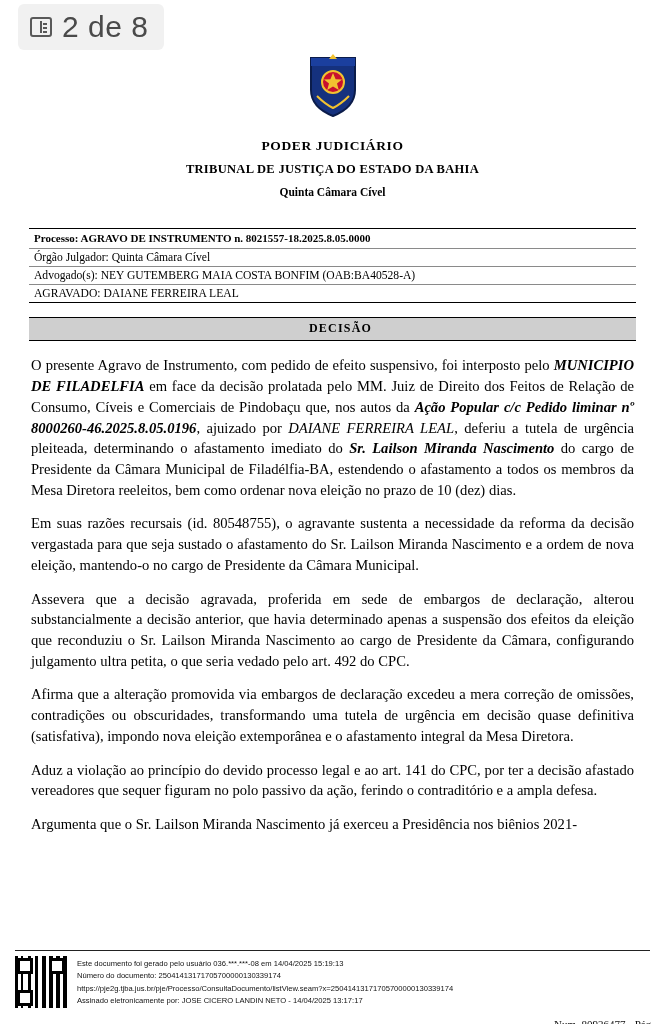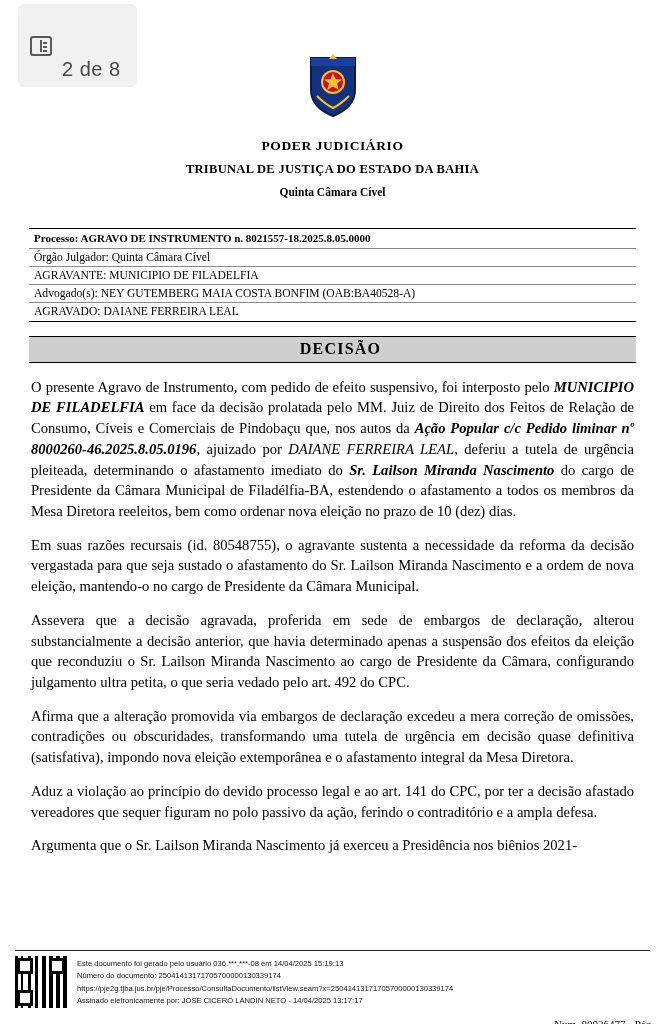--- a/index.html
+++ b/index.html
@@ -51,24 +51,23 @@
     position: absolute;
     left: 11px;
     top: 4px;
     right: 3px;
     height: 2px;
     box-shadow: 0 4px 0 0 #595959, 0 8px 0 0 #595959;
     background: #595959;
   }
   .page-badge .page-text {
     font-family: "Liberation Sans", sans-serif;
-    font-size: 20px;
+    font-size: 30px;
     color: #4a4a4a;
     letter-spacing: 0.5px;
-    margin-top: 48px;
   }
 
   
   .doc {
     position: absolute;
     top: 0;
     left: 1px;
     width: 663px;
   }
 
@@ -122,21 +121,21 @@
     padding-top: 2px;
     padding-bottom: 2px;
   }
 
   
   .decisao-bar {
     margin: 14px 28px 0 28px;
     background: #cfcfcf;
     text-align: center;
     font-weight: bold;
-    font-size: 16px;
+    font-size: 12px;
     letter-spacing: 1.2px;
     padding: 3px 0 4px 16px;
     border-top: 1.2px solid #000;
     border-bottom: 1.2px solid #000;
   }
 
   
   .body-text {
     margin: 14px 30px 0 30px;
     font-size: 14.6px;
@@ -239,21 +238,20 @@
 
   <div class="header-lines">
     <div class="hl1">PODER JUDICIÁRIO</div>
     <div class="hl2">TRIBUNAL  DE JUSTIÇA DO ESTADO DA BAHIA</div>
     <div class="hl3">Quinta Câmara Cível</div>
   </div>
 
   <div class="proc-table">
     <div class="proc-row first">Processo: AGRAVO DE INSTRUMENTO n. 8021557-18.2025.8.05.0000</div>
     <div class="proc-row">Órgão Julgador: Quinta Câmara Cível</div>
-    <div class="proc-row">AGRAVANTE: MUNICIPIO DE FILADELFIA</div>
     <div class="proc-row">Advogado(s): NEY GUTEMBERG MAIA COSTA BONFIM (OAB:BA40528-A)</div>
     <div class="proc-row">AGRAVADO: DAIANE FERREIRA LEAL</div>
   </div>
 
   <div class="decisao-bar">DECISÃO</div>
 
   <div class="body-text">
     <p><span>O presente Agravo de Instrumento, com pedido de efeito suspensivo, foi interposto pelo </span><span class="bi">MUNICIPIO DE FILADELFIA</span><span> em face da decisão prolatada pelo MM. Juiz de Direito dos Feitos de Relação de Consumo, Cíveis e Comerciais de Pindobaçu que, nos autos da </span><span class="bi">Ação Popular c/c Pedido liminar nº 8000260-46.2025.8.05.0196</span><span>, ajuizado por </span><span class="it">DAIANE FERREIRA LEAL</span><span>, deferiu a tutela de urgência pleiteada, determinando o afastamento imediato do </span><span class="bi">Sr. Lailson Miranda Nascimento</span><span> do cargo de Presidente da Câmara Municipal de Filadélfia-BA, estendendo o afastamento a todos os membros da Mesa Diretora reeleitos, bem como ordenar nova eleição no prazo de 10 (dez) dias.</span></p>
     <p>Em suas razões recursais (id. 80548755), o agravante sustenta a necessidade da reforma da decisão vergastada para que seja sustado o afastamento do Sr. Lailson Miranda Nascimento e a ordem de nova eleição, mantendo-o no cargo de Presidente da Câmara Municipal.</p>
     <p>Assevera que a decisão agravada, proferida em sede de embargos de declaração, alterou substancialmente a decisão anterior, que havia determinado apenas a suspensão dos efeitos da eleição que reconduziu o Sr. Lailson Miranda Nascimento ao cargo de Presidente da Câmara, configurando julgamento ultra petita, o que seria vedado pelo art. 492 do CPC.</p>

